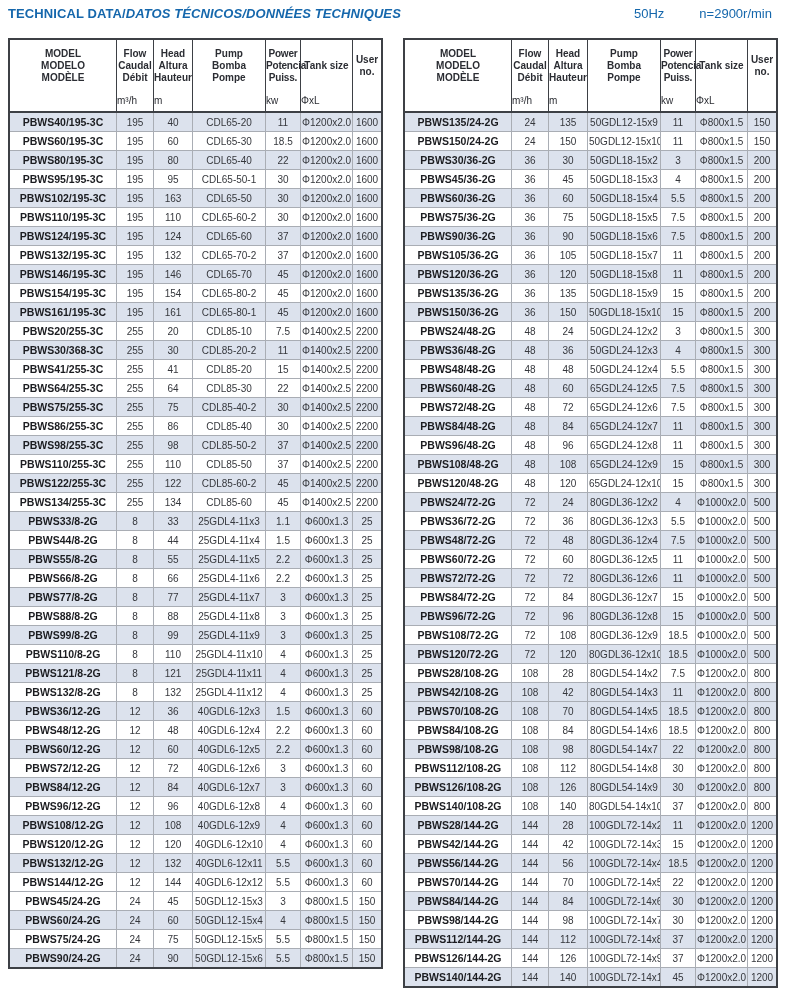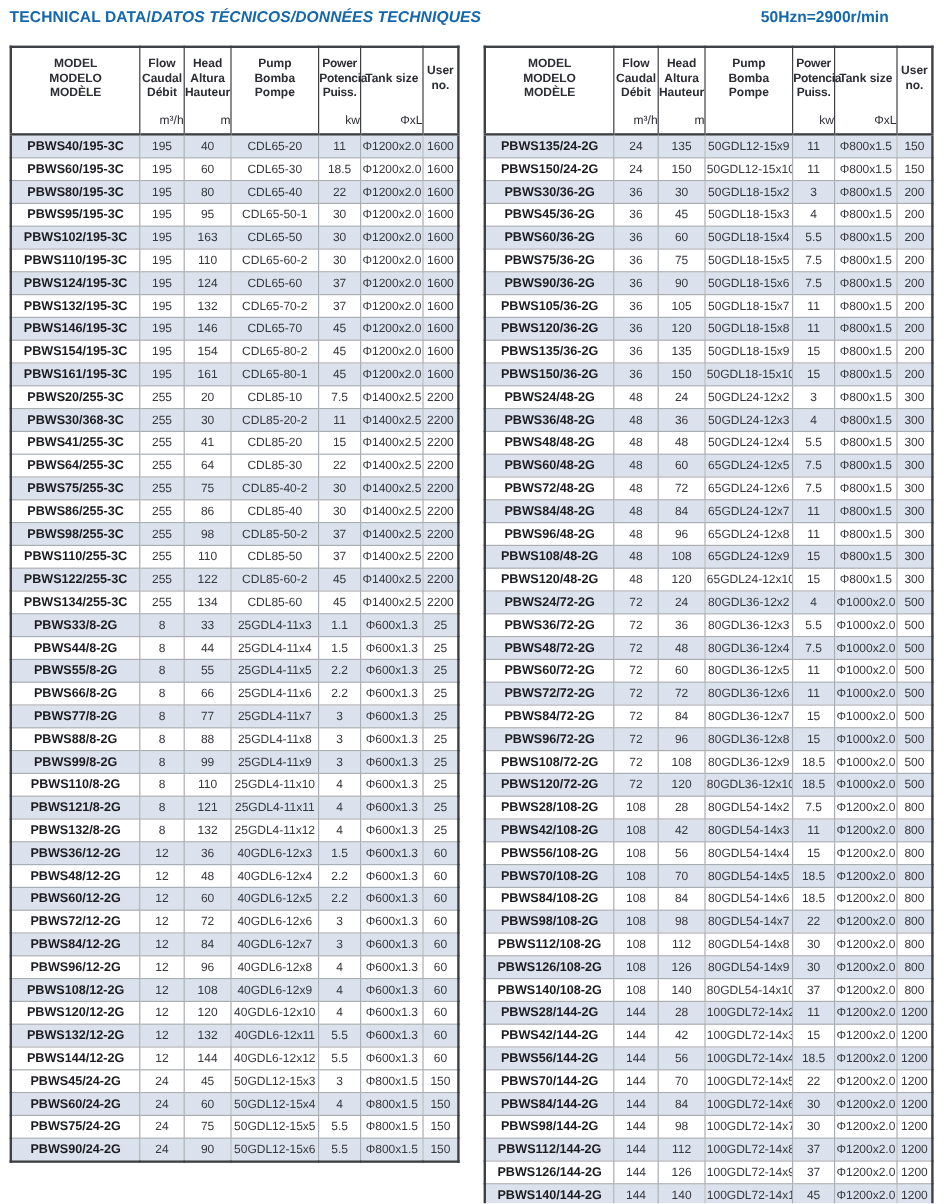--- a/index.html
+++ b/index.html
@@ -10,22 +10,22 @@
     padding-left:17px;
   }
   .page-title {
     position:absolute; left:8px; top:6px;
     font-size:13px; font-weight:bold; color:#1567ac;
     letter-spacing:0.1px; white-space:nowrap;
   }
   .page-title .it { font-style:italic; }
   .freq-speed {
     position:absolute; top:6px; left:634px; width:138px;
-    display:flex; 
-    font-size:13px; font-weight:bold; color:#1567ac; white-space:nowrap;
+    display:flex; justify-content:space-between;
+    font-size:13px; font-weight:normal; color:#1567ac; white-space:nowrap;
   }
   table.spec-table {
     position:absolute; top:38px;
     border-collapse:collapse; table-layout:fixed;
     border:2px solid #3d4045; background:#ffffff;
   }
   #left-table  { left:8px;   width:369px; }
   #right-table { left:403px; width:369px; }
 
   
@@ -46,21 +46,21 @@
     display:flex; flex-direction:column; height:71px;
   }
   th .hlabels {
     flex:1; display:flex; flex-direction:column; justify-content:center;
     font-size:10px; font-weight:bold; color:#2b2d33; line-height:12px;
     text-align:center;
   }
   th.col-power .hlabels { font-size:10px; letter-spacing:-0.2px; }
   th .hline.italic { }
   th .hunit {
-    height:19px; line-height:17px; text-align:right;
+    height:19px; line-height:17px; text-align:left;
     font-size:10px; font-weight:normal; color:#2b2d33;
   }
   td {
     border:1px solid #a9adb4;
     height:18px; line-height:17px; padding:0 1px;
     font-size:10px; color:#35373c; text-align:center;
     white-space:nowrap; overflow:hidden; background:#ffffff;
   }
   tr.shaded td { background:#dce2ed; }
   td.col-model { font-weight:bold; color:#1b1c20; font-size:10.5px; }
@@ -905,29 +905,20 @@
         </tr>
         <tr class="shaded">
           <td class="col-model">PBWS42/108-2G</td>
           <td class="col-flow">108</td>
           <td class="col-head">42</td>
           <td class="col-pump">80GDL54-14x3</td>
           <td class="col-power">11</td>
           <td class="col-tank">Φ1200x2.0</td>
           <td class="col-user">800</td>
         </tr>
-        <tr>
-          <td class="col-model">PBWS56/108-2G</td>
-          <td class="col-flow">108</td>
-          <td class="col-head">56</td>
-          <td class="col-pump">80GDL54-14x4</td>
-          <td class="col-power">15</td>
-          <td class="col-tank">Φ1200x2.0</td>
-          <td class="col-user">800</td>
-        </tr>
         <tr class="shaded">
           <td class="col-model">PBWS70/108-2G</td>
           <td class="col-flow">108</td>
           <td class="col-head">70</td>
           <td class="col-pump">80GDL54-14x5</td>
           <td class="col-power">18.5</td>
           <td class="col-tank">Φ1200x2.0</td>
           <td class="col-user">800</td>
         </tr>
         <tr>

